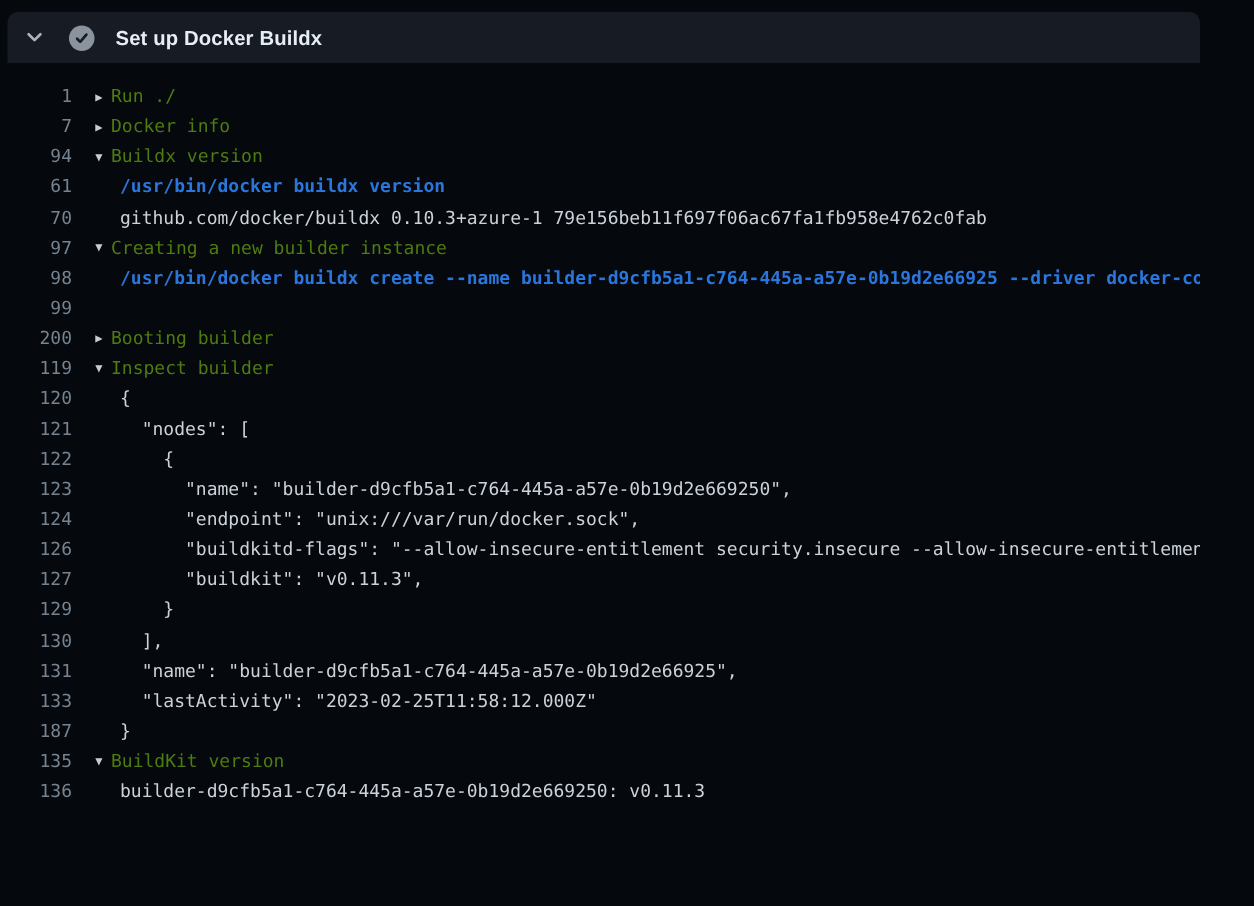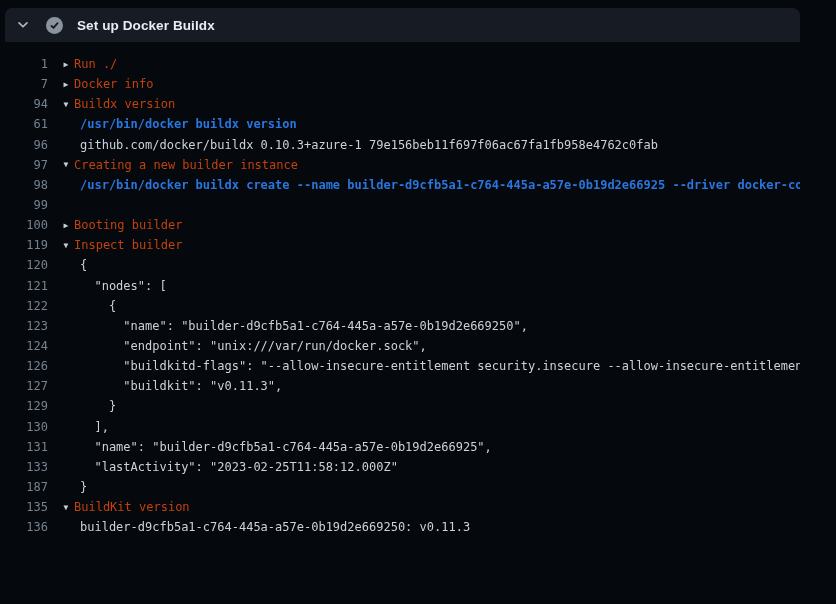--- a/index.html
+++ b/index.html
@@ -60,21 +60,21 @@
     cursor: pointer;
   }
   .arrow {
     width: 16px; flex: none;
     margin-left: 10px;
     text-align: center;
     font-size: 8px;
     color: #c6cdd5;
   }
   .txt { color: #ccd2da; }
-  .row.collapsed .txt, .row.expanded .txt { color: #c2410c; cursor: pointer; }
+  .row.collapsed .txt, .row.expanded .txt { color: #4d7c0f; cursor: pointer; }
   .row.cmd .txt { color: #2a76dd; font-weight: 700; padding-left: 6px; }
   .row.out .txt { padding-left: 6px; }
 </style>
 </head>
 <body>
 
 <div class="page">
 
   <div class="step-header">
     <span class="chev">
@@ -109,21 +109,21 @@
       <span class="txt">Buildx version</span>
     </div>
 
     <div class="row cmd">
       <span class="num">61</span>
       <span class="arrow"></span>
       <span class="txt">/usr/bin/docker buildx version</span>
     </div>
 
     <div class="row out">
-      <span class="num">96</span>
+      <span class="num">70</span>
       <span class="arrow"></span>
       <span class="txt">github.com/docker/buildx 0.10.3+azure-1 79e156beb11f697f06ac67fa1fb958e4762c0fab</span>
     </div>
 
     <div class="row expanded">
       <span class="num">97</span>
       <span class="arrow">▼</span>
       <span class="txt">Creating a new builder instance</span>
     </div>
 
@@ -132,21 +132,21 @@
       <span class="arrow"></span>
       <span class="txt">/usr/bin/docker buildx create --name builder-d9cfb5a1-c764-445a-a57e-0b19d2e66925 --driver docker-container</span>
     </div>
 
     <div class="row out">
       <span class="num">99</span>
       <span class="arrow"></span>
     </div>
 
     <div class="row collapsed">
-      <span class="num">100</span>
+      <span class="num">200</span>
       <span class="arrow">▶</span>
       <span class="txt">Booting builder</span>
     </div>
 
     <div class="row expanded">
       <span class="num">119</span>
       <span class="arrow">▼</span>
       <span class="txt">Inspect builder</span>
     </div>
 

